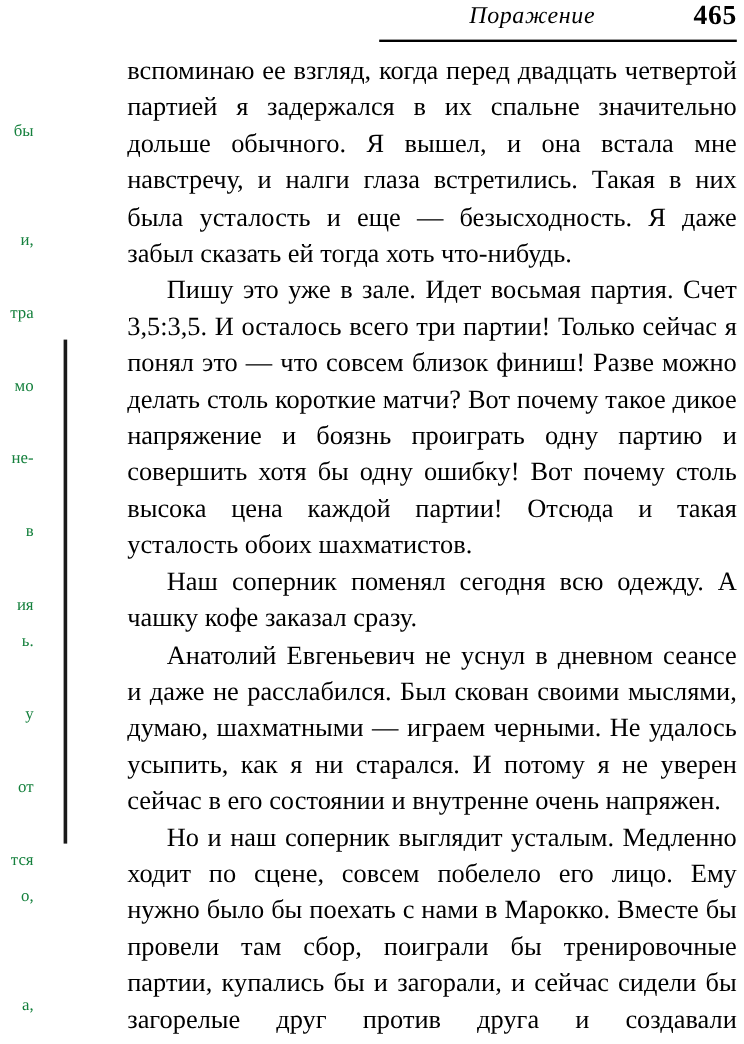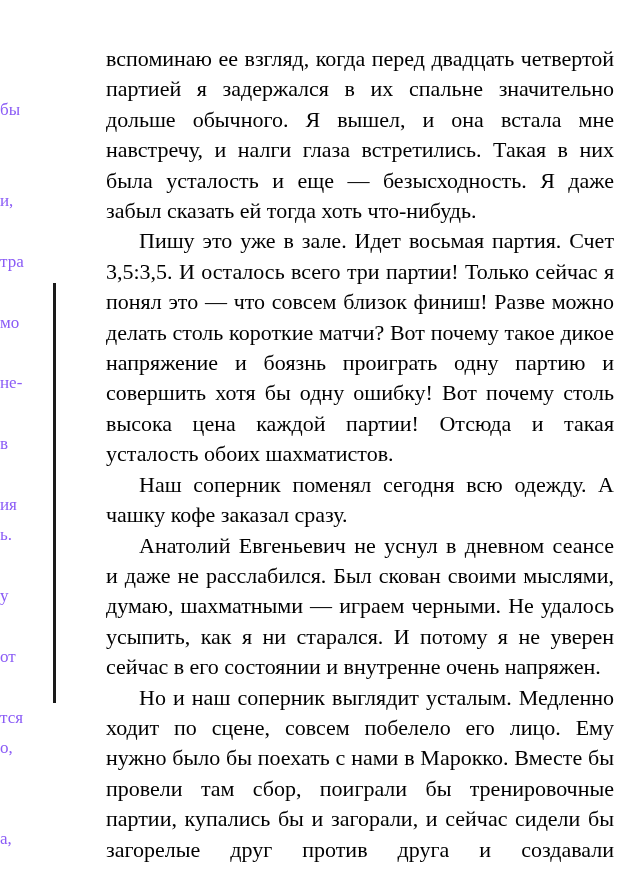--- a/index.html
+++ b/index.html
@@ -21,24 +21,24 @@
     background: #ffffff;
   }
   
   .bleed-column {
     position: absolute;
     left: 0;
     top: 34px;
     width: 30px;
     height: 836px;
     overflow: hidden;
-    font-size: 17px;
+    font-size: 14px;
     line-height: 30.4px;
-    color: #8b5cf6;
-    text-align: left;
+    color: #15803d;
+    text-align: right;
     letter-spacing: 0px;
     white-space: pre;
   }
   .bleed-column div {
     height: 30.4px;
     padding-right: 2px;
   }
   .bleed-rule {
     position: absolute;
     left: 53px;
@@ -101,20 +101,25 @@
   }
 </style>
 </head>
 <body>
 
 <div class="page">
 
   <div class="bleed-column" id="bleed"><div>&nbsp;</div><div>&nbsp;</div><div>бы</div><div>&nbsp;</div><div>&nbsp;</div><div>и,</div><div>&nbsp;</div><div>тра</div><div>&nbsp;</div><div>мо</div><div>&nbsp;</div><div>не-</div><div>&nbsp;</div><div>в</div><div>&nbsp;</div><div>ия</div><div>ь.</div><div>&nbsp;</div><div>у</div><div>&nbsp;</div><div>от</div><div>&nbsp;</div><div>тся</div><div>о,</div><div>&nbsp;</div><div>&nbsp;</div><div>а,</div><div>&nbsp;</div></div>
   <div class="bleed-rule"></div>
 
+  <div class="header">
+    <div class="header-title">Поражение</div>
+    <div class="header-page">465</div>
+    <div class="header-rule"></div>
+  </div>
 
   <div class="body-col">
     <p class="para">вспоминаю ее взгляд, когда перед двадцать четвертой партией я задержался в их спальне значительно дольше обычного. Я вышел, и она встала мне навстречу, и налги глаза встретились. Такая в них была усталость и еще — безысходность. Я даже забыл сказать ей тогда хоть что-нибудь.</p>
     <p class="para indent">Пишу это уже в зале. Идет восьмая партия. Счет 3,5:3,5. И осталось всего три партии! Только сейчас я понял это — что совсем близок финиш! Разве можно делать столь короткие матчи? Вот почему такое дикое напряжение и боязнь проиграть одну партию и совершить хотя бы одну ошибку! Вот почему столь высока цена каждой партии! Отсюда и такая усталость обоих шахматистов.</p>
     <p class="para indent">Наш соперник поменял сегодня всю одежду. А чашку кофе заказал сразу.</p>
     <p class="para indent">Анатолий Евгеньевич не уснул в дневном сеансе и даже не расслабился. Был скован своими мыслями, думаю, шахматными — играем черными. Не удалось усыпить, как я ни старался. И потому я не уверен сейчас в его состоянии и внутренне очень напряжен.</p>
     <p class="para indent">Но и наш соперник выглядит усталым. Медленно ходит по сцене, совсем побелело его лицо. Ему нужно было бы поехать с нами в Марокко. Вместе бы провели там сбор, поиграли бы тренировочные партии, купались бы и загорали, и сейчас сидели бы загорелые друг против друга и создавали произведения шахматного искусства, и они бы мгновенно обходили всю шахматную печать. Смешно звучит, правда?</p>
     <p class="para indent">Смешно даже говорить об этом, а представить практически невозможно. Сто тысяч долларов получит победитель одного матча, и двести тысяч — победитель следующего — финального, и четыре миллиона будут разыгрываться в матче с Каспаровым!</p>
 
   </div>

